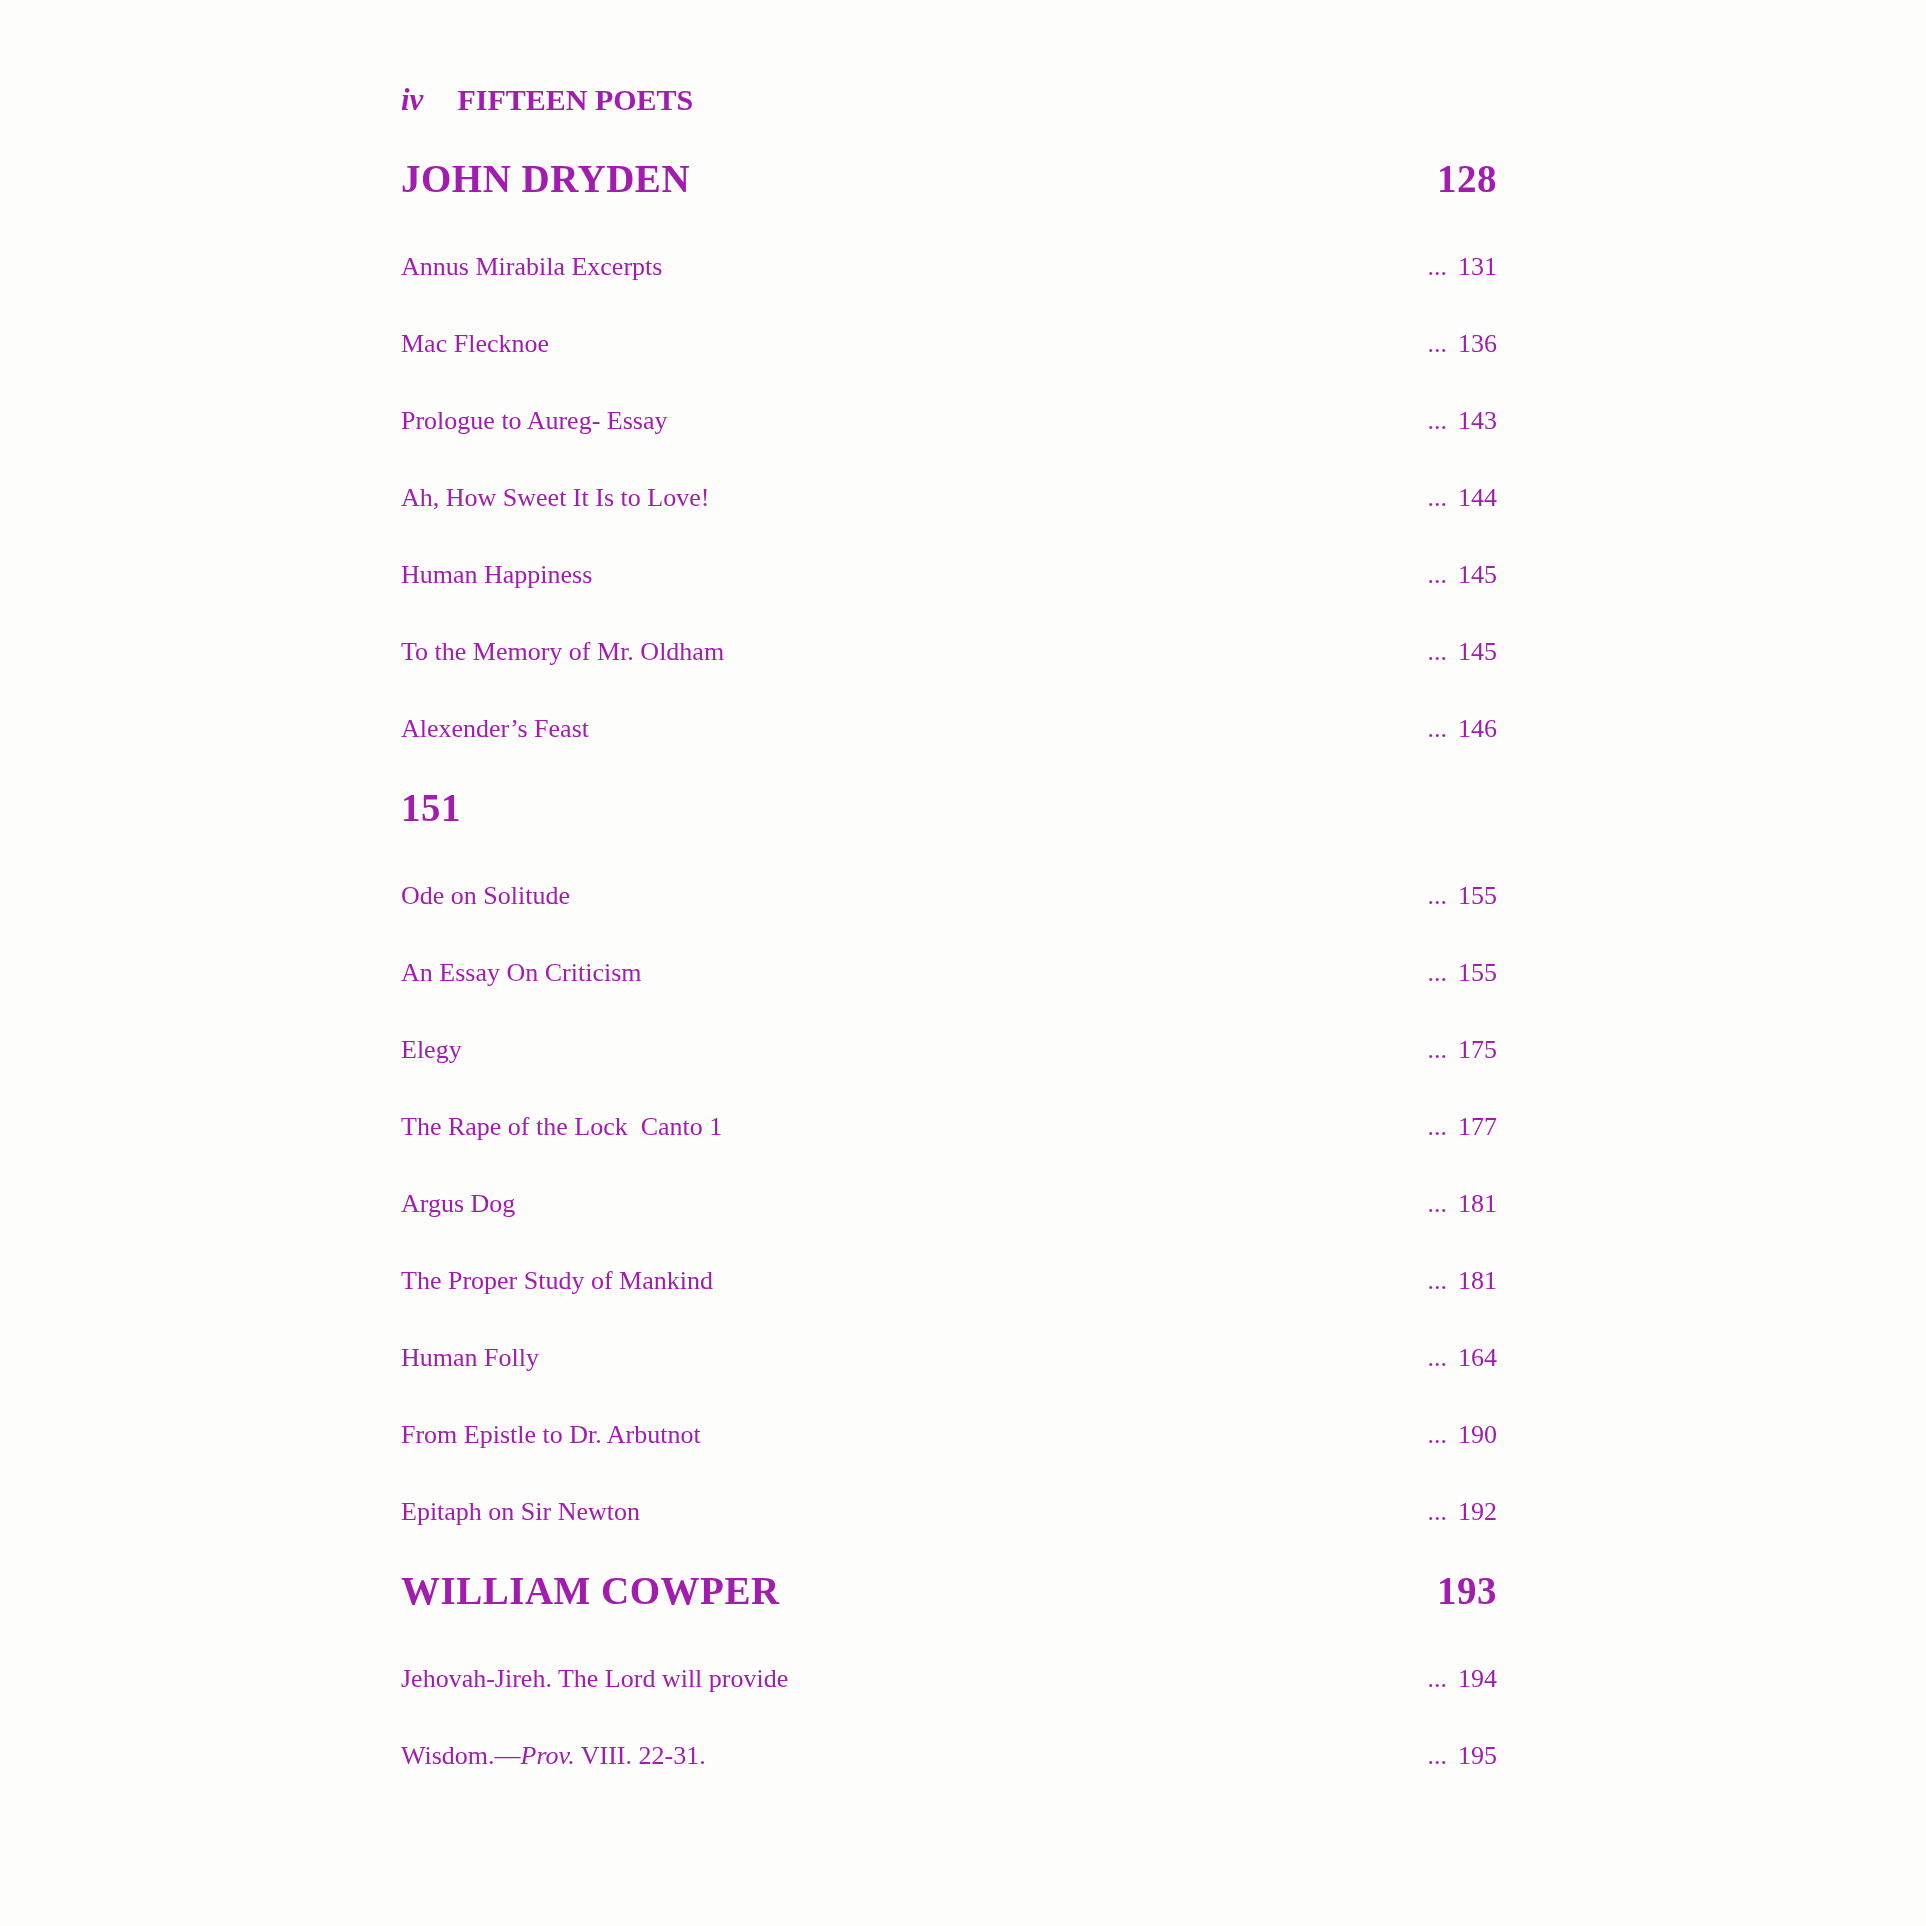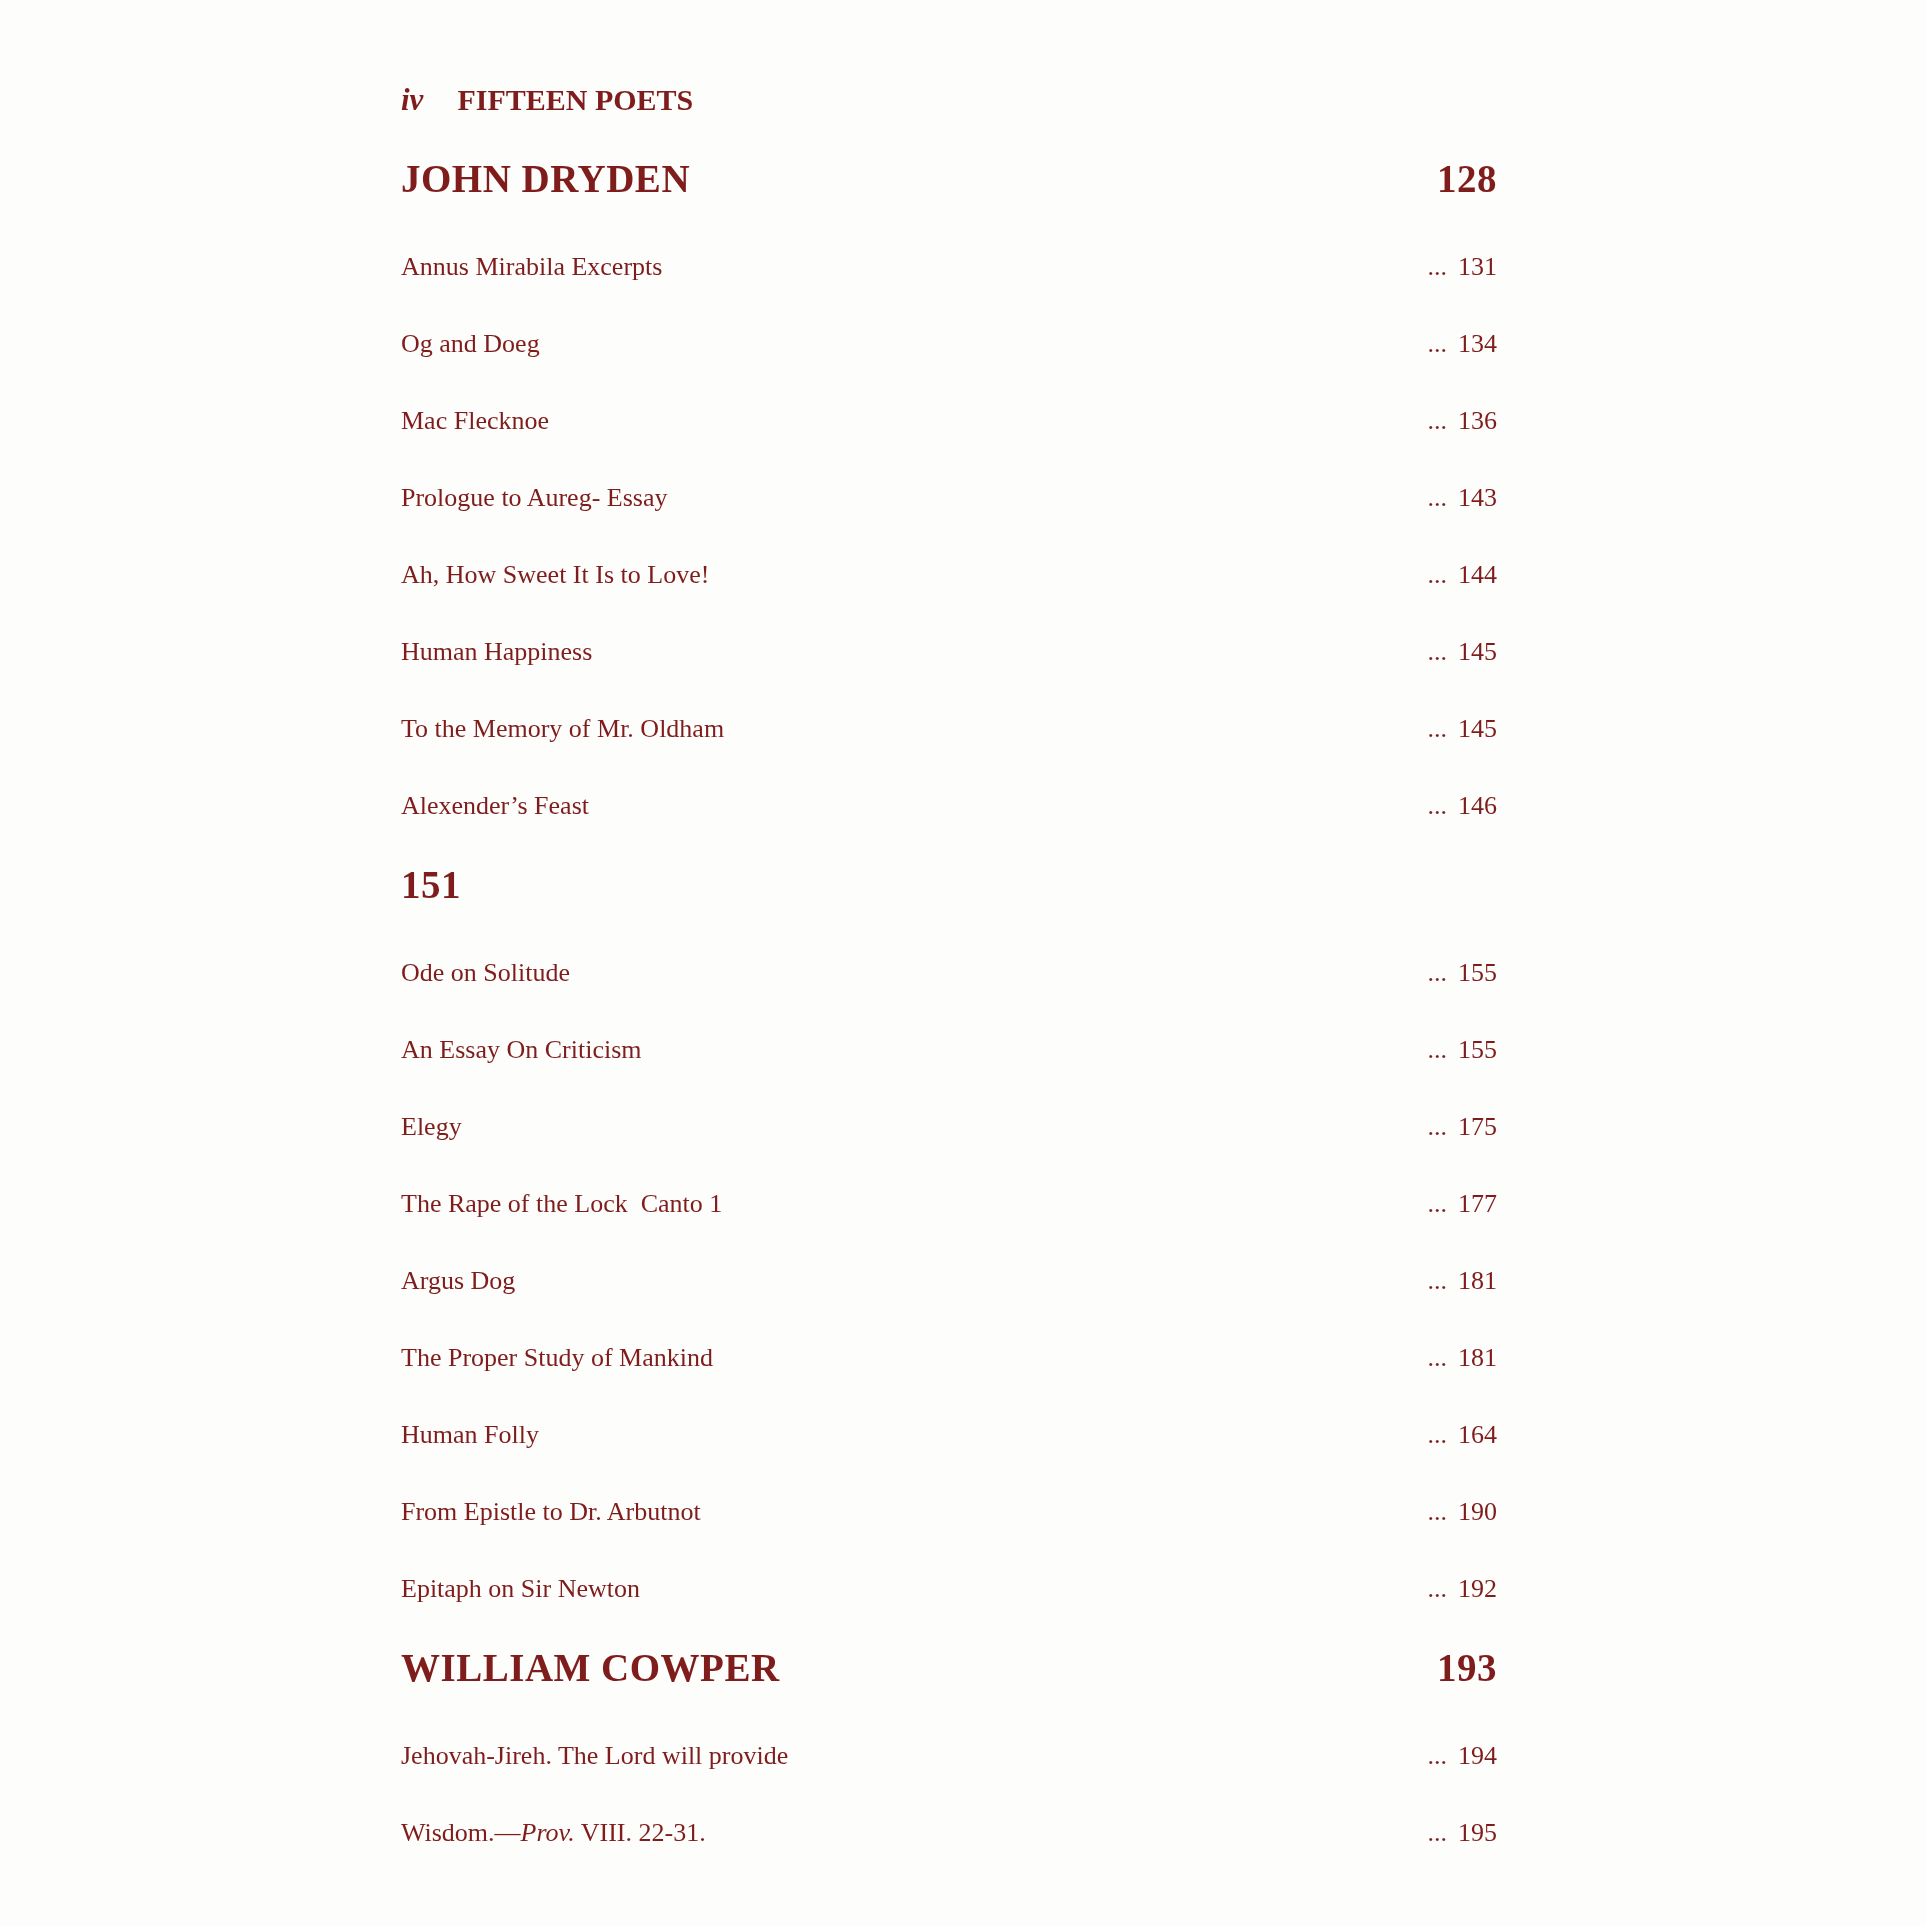--- a/index.html
+++ b/index.html
@@ -46,43 +46,39 @@
     margin-bottom: 38px;
   }
   .title { white-space: pre-wrap; }
   .pagenum { white-space: nowrap; }
   .pagenum .leader { margin-right: 11px; }
   .italic { font-style: italic; }
 </style>
 </head>
 <body>
 
-<div class="page" style="background: rgb(253, 253, 251); color: #7f1d1d;">
+<div class="page" style="background: rgb(253, 253, 251); color: #a21caf;">
 
   <div class="header-row">
     <span class="roman">iv</span>
     <span class="book-title">FIFTEEN POETS</span>
   </div>
 
   <main>
     <section>
       <div class="row heading-row">
         <span class="title">JOHN DRYDEN</span>
         <span class="pagenum">128</span>
       </div>
 
     <div class="row entry-row">
       <span class="title">Annus Mirabila Excerpts</span>
       <span class="pagenum"><span class="leader">...</span><span>131</span></span>
     </div>
 
-    <div class="row entry-row">
-      <span class="title">Og and Doeg</span>
-      <span class="pagenum"><span class="leader">...</span><span>134</span></span>
-    </div>
 
     <div class="row entry-row">
       <span class="title">Mac Flecknoe</span>
       <span class="pagenum"><span class="leader">...</span><span>136</span></span>
     </div>
 
     <div class="row entry-row">
       <span class="title">Prologue to Aureg- Essay</span>
       <span class="pagenum"><span class="leader">...</span><span>143</span></span>
     </div>

